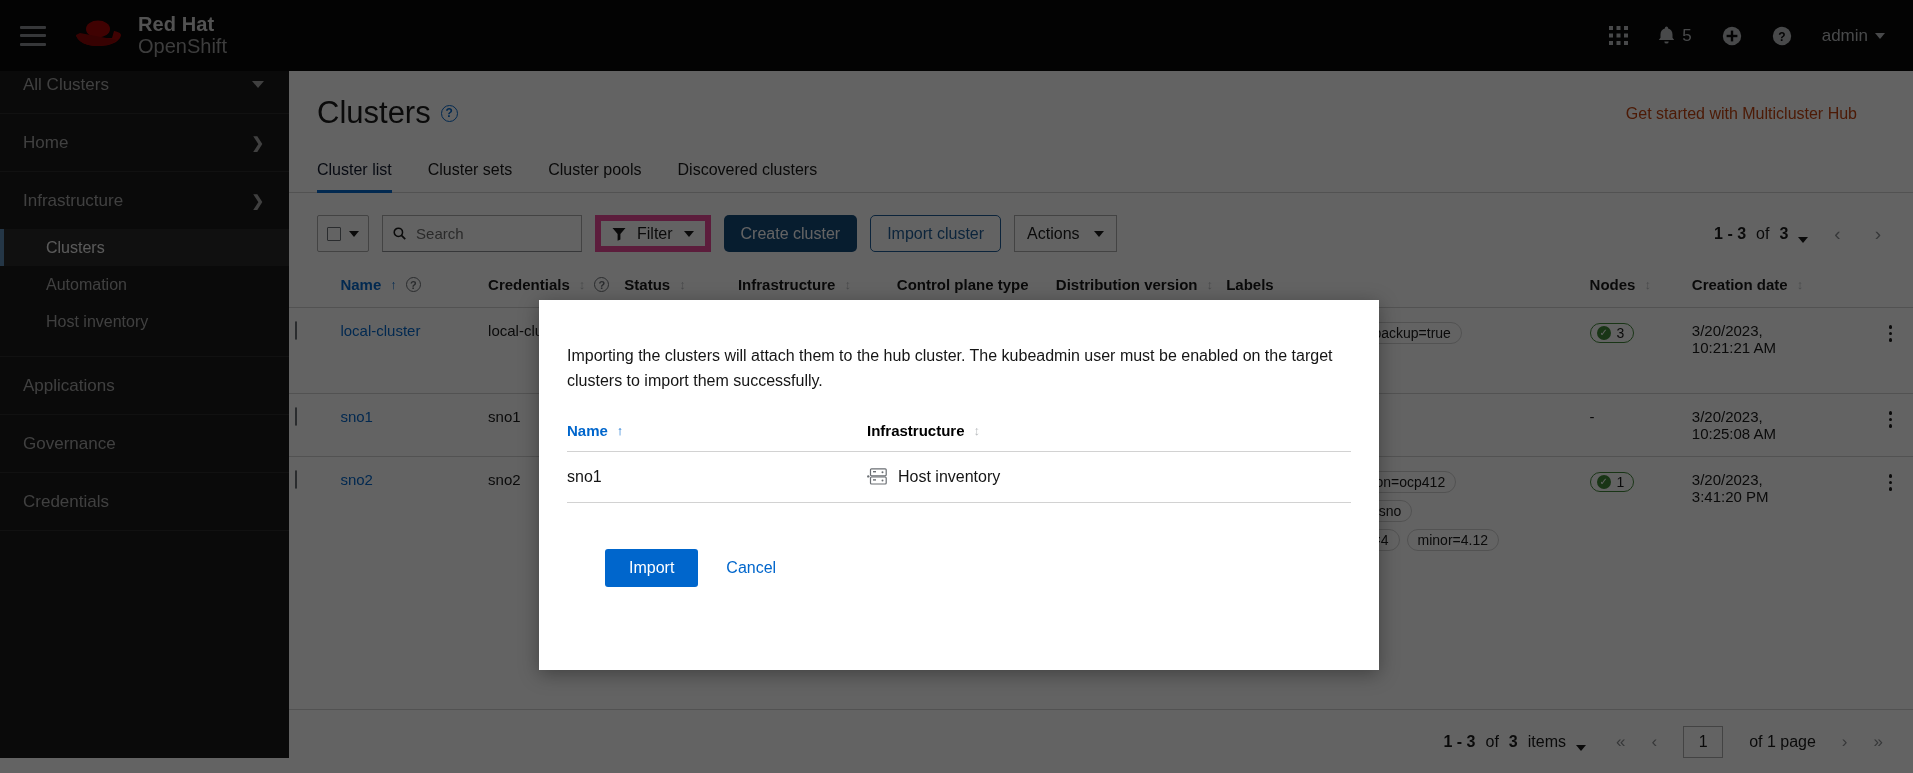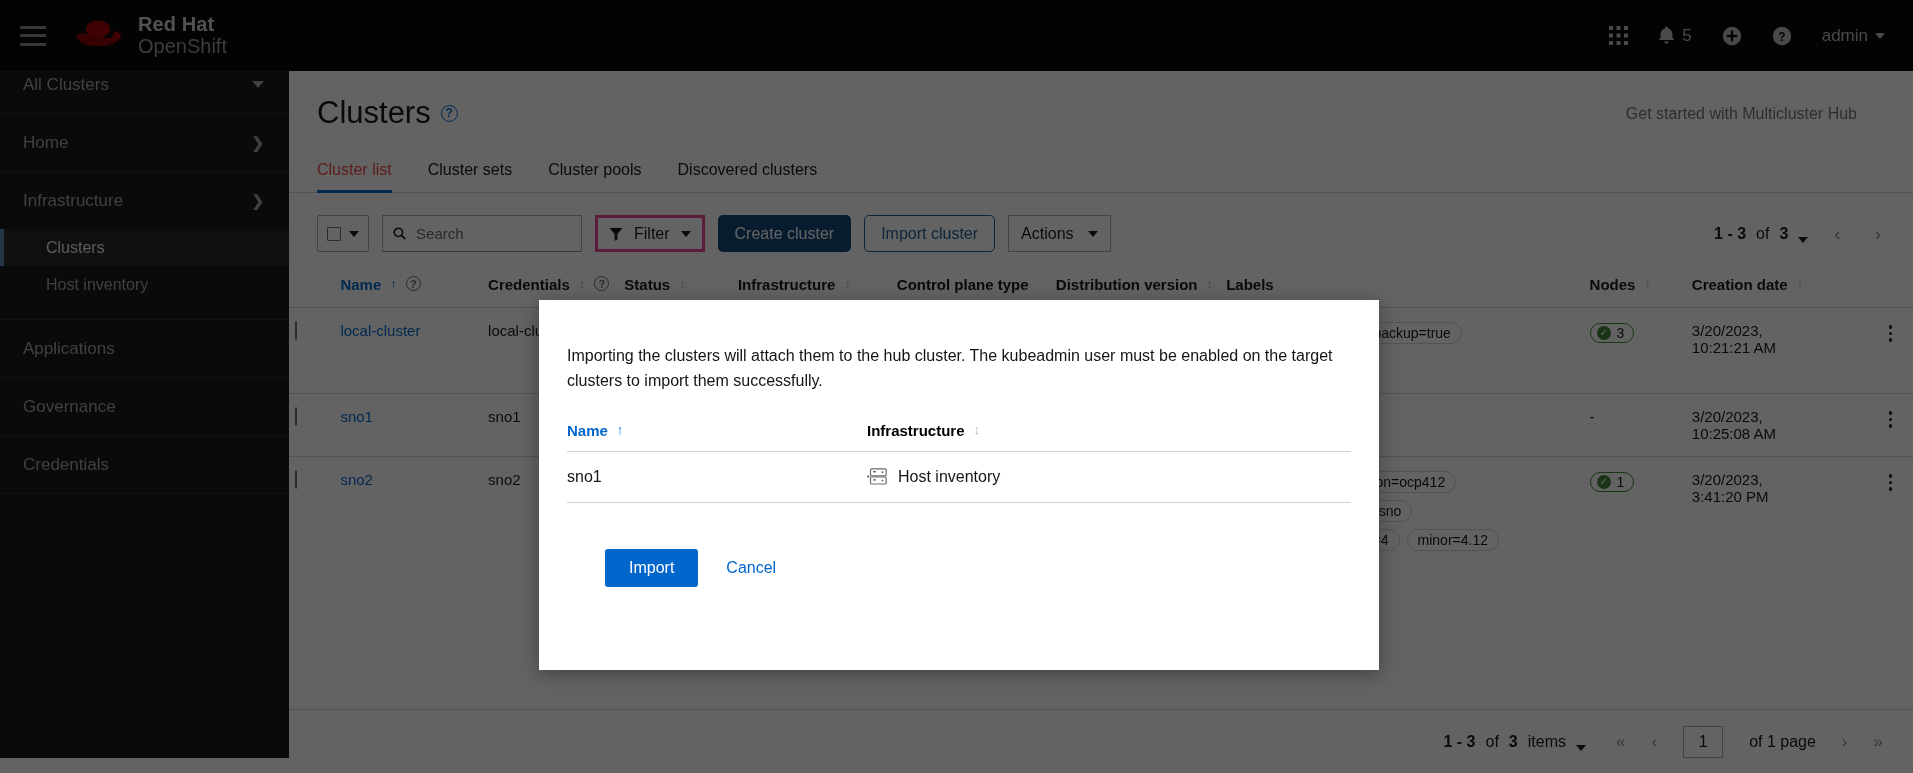--- a/index.html
+++ b/index.html
@@ -89,33 +89,33 @@
     display: flex; align-items: center; gap: 10px;
   }
   .help-circle {
     width: 17px; height: 17px; border-radius: 50%;
     border: 1.5px solid #06c; color: #06c; font-size: 12px;
     display: flex; align-items: center; justify-content: center;
     font-weight: bold; cursor: pointer; flex: none;
   }
   .head-row { display: flex; align-items: flex-start; }
   .getstarted {
-    margin-left: auto; color: #737373; font-size: 16px;
+    margin-left: auto; color: #c2410c; font-size: 16px;
     padding-top: 10px; padding-right: 28px; cursor: pointer;
   }
   .tabs {
     display: flex; gap: 0; padding: 0 28px;
     border-bottom: 1px solid #d2d2d2; margin-top: 19px;
   }
   .tab {
     padding: 11px 18px 13px 18px; font-size: 16px; color: #151515;
     cursor: pointer; position: relative;
   }
   .tab:first-child { padding-left: 0; }
-  .tab.active { color: #ef4444; }
+  .tab.active { color: #0f172a; }
   .tab.active::after {
     content: ""; position: absolute; left: 0; right: 18px; bottom: -1px;
     height: 3px; background: #06c;
   }
 
   
   .toolbar {
     display: flex; align-items: center; gap: 13px;
     padding: 22px 28px 16px 28px;
   }
@@ -137,21 +137,21 @@
     border: 1px solid #aaa; border-bottom: 1px solid #8a8d90;
     height: 37px; width: 200px; padding: 0 10px; background: #fff;
   }
   .search-box input {
     border: none; outline: none; font-size: 15px; width: 100%;
     font-family: "Liberation Sans", sans-serif; color: #151515; background: transparent;
   }
   .search-box input::placeholder { color: #6a6a6a; }
   .filter-box {
     display: flex; align-items: center; gap: 11px;
-    border: 3px solid #ec4899; height: 37px; padding: 0 11px;
+    border: 6px solid #ec4899; height: 37px; padding: 0 11px;
     background: #fff; cursor: pointer; font-size: 16px; color: #151515;
   }
   .btn {
     height: 37px; padding: 0 16px; font-size: 16px; border-radius: 5px;
     display: flex; align-items: center; cursor: pointer; border: 1px solid transparent;
     font-family: "Liberation Sans", sans-serif;
   }
   .btn-primary { background: #0f4778; color: #fff; }
   .btn-secondary { background: #fff; color: #1c5b96; border: 1px solid #1c5b96; }
   .actions-dd {
@@ -169,21 +169,21 @@
   .pg-arrows { display: flex; gap: 34px; color: #8a8d90; font-size: 19px; }
   .pg-arrows span { cursor: pointer; }
 
   
   table.clusters { width: 100%; border-collapse: collapse; table-layout: fixed; }
   table.clusters th {
     text-align: left; font-size: 15px; font-weight: bold; color: #151515;
     padding: 8px 6px 14px 6px; white-space: nowrap; vertical-align: bottom;
   }
   table.clusters th.sorted { color: #06c; }
-  .th-in { display: flex; gap: 9px; }
+  .th-in { display: flex; align-items: center; gap: 9px; }
   .sort-icon { color: #b8bbbe; font-size: 13px; }
   .sort-icon.on { color: #06c; font-weight: bold; }
   .th-help {
     width: 15px; height: 15px; border-radius: 50%; border: 1.3px solid #6a6e73;
     color: #6a6e73; font-size: 11px; display: inline-flex;
     align-items: center; justify-content: center; font-weight: bold;
   }
   table.clusters td {
     font-size: 15px; color: #151515; padding: 14px 6px;
     vertical-align: top; border-top: 1px solid #d2d2d2;
@@ -356,20 +356,23 @@
         <span class="chev-right">❯</span>
       </div>
     </div>
     <div class="side-section sub-pad">
       <div class="side-row">
         <span>Infrastructure</span>
         <span class="chev-down">❯</span>
       </div>
       <div class="sub-item active">
         <span>Clusters</span>
+      </div>
+      <div class="sub-item">
+        <span>Automation</span>
       </div>
       <div class="sub-item">
         <span>Host inventory</span>
       </div>
     </div>
     <div class="side-section">
       <div class="side-row plain">
         <span>Applications</span>
       </div>
     </div>

